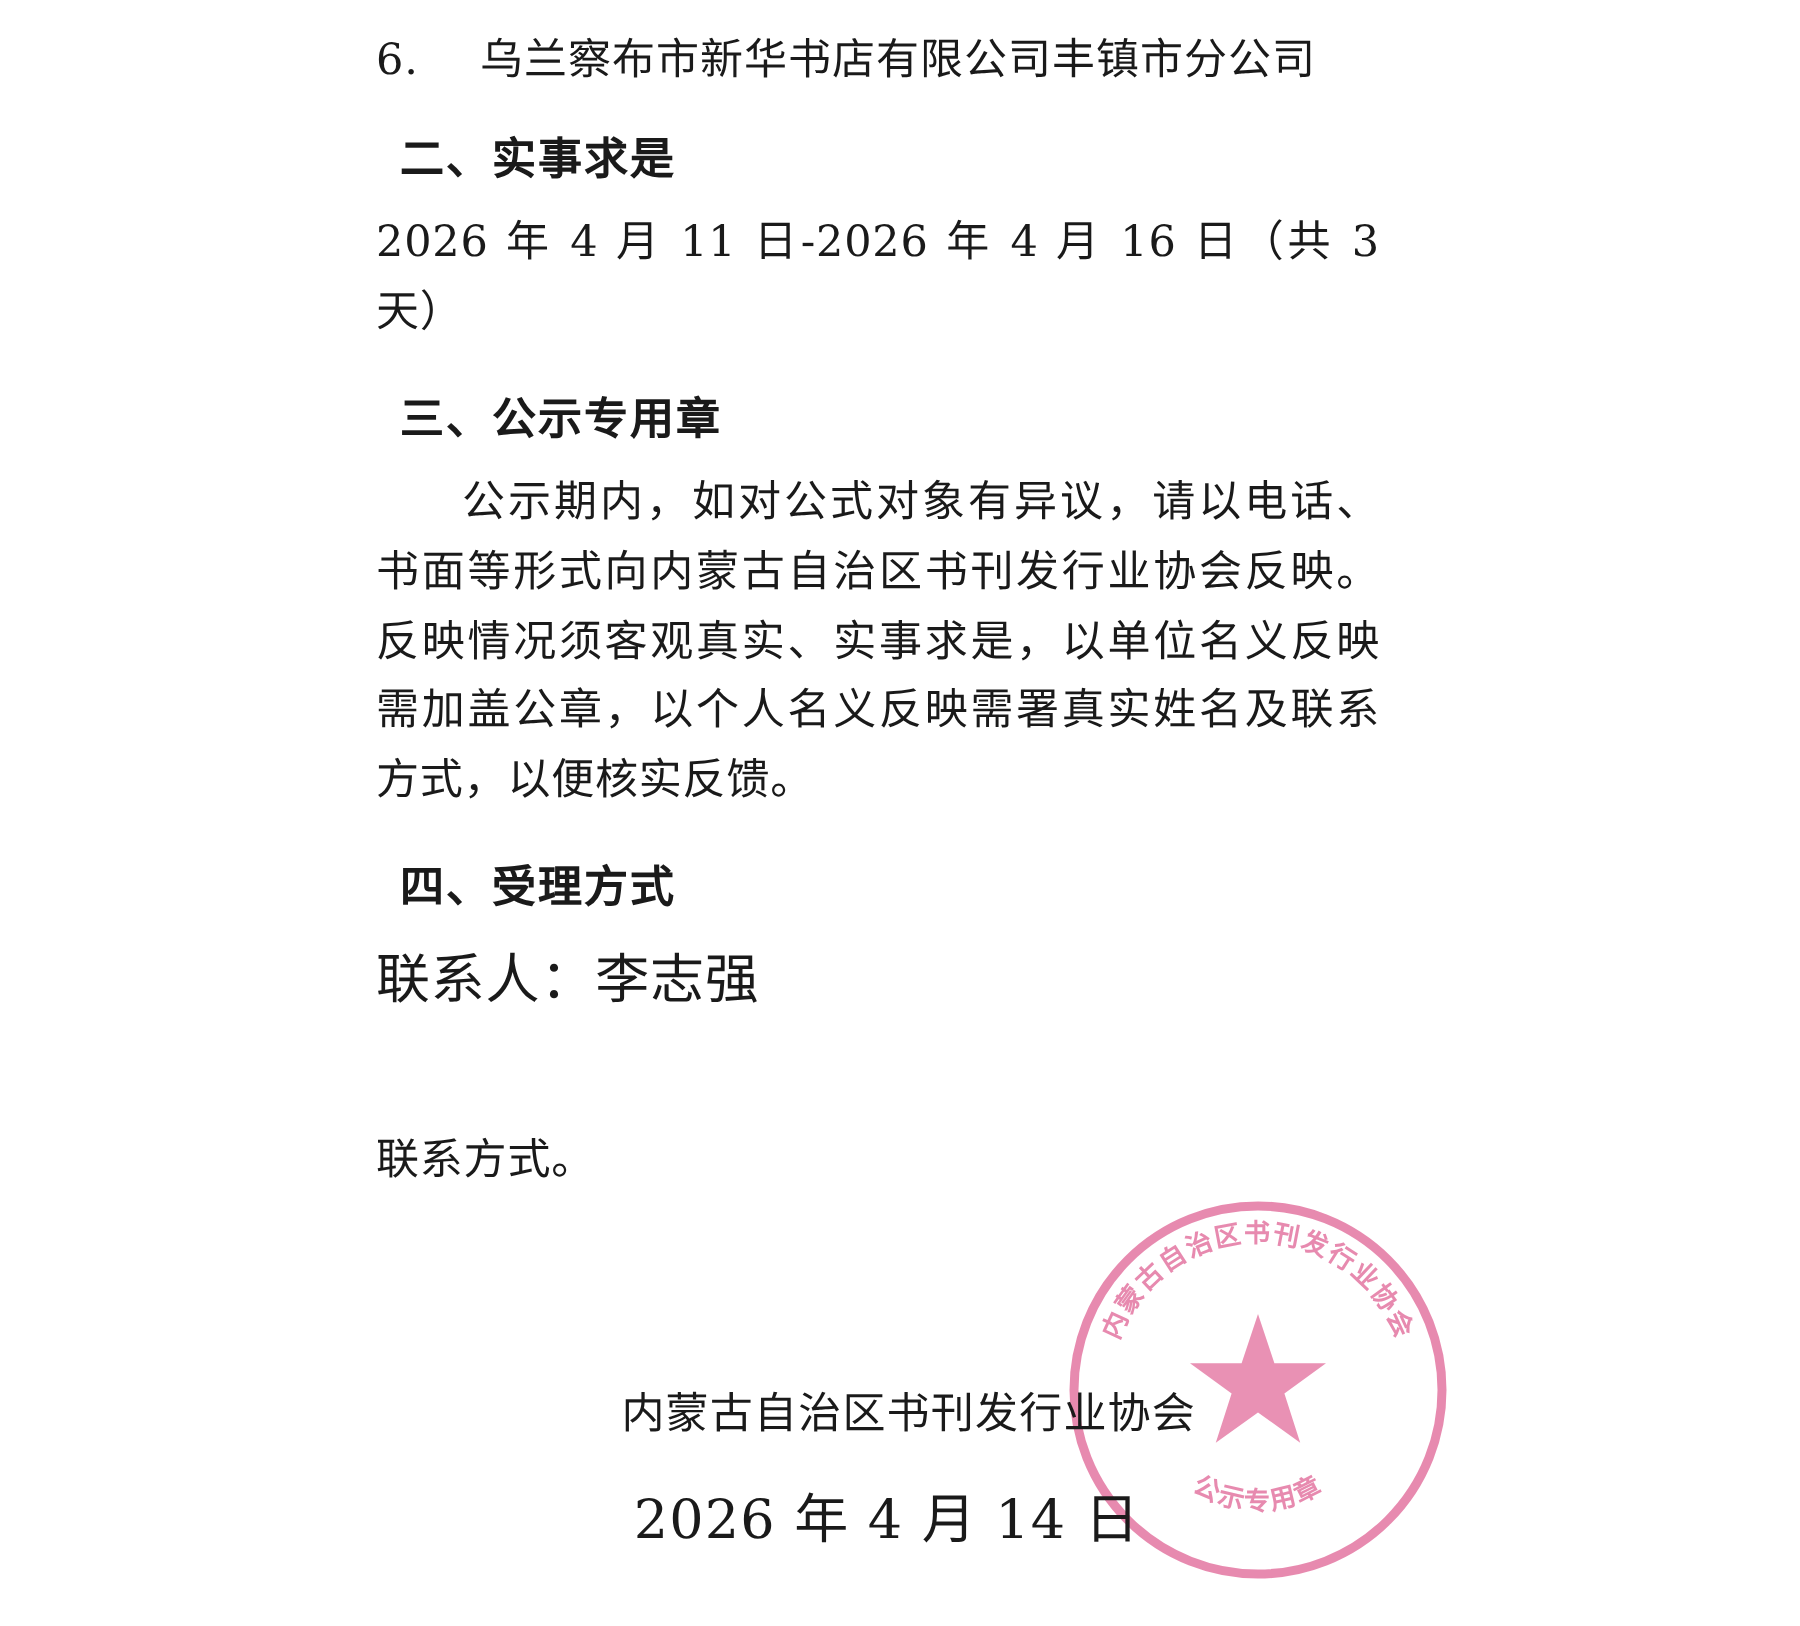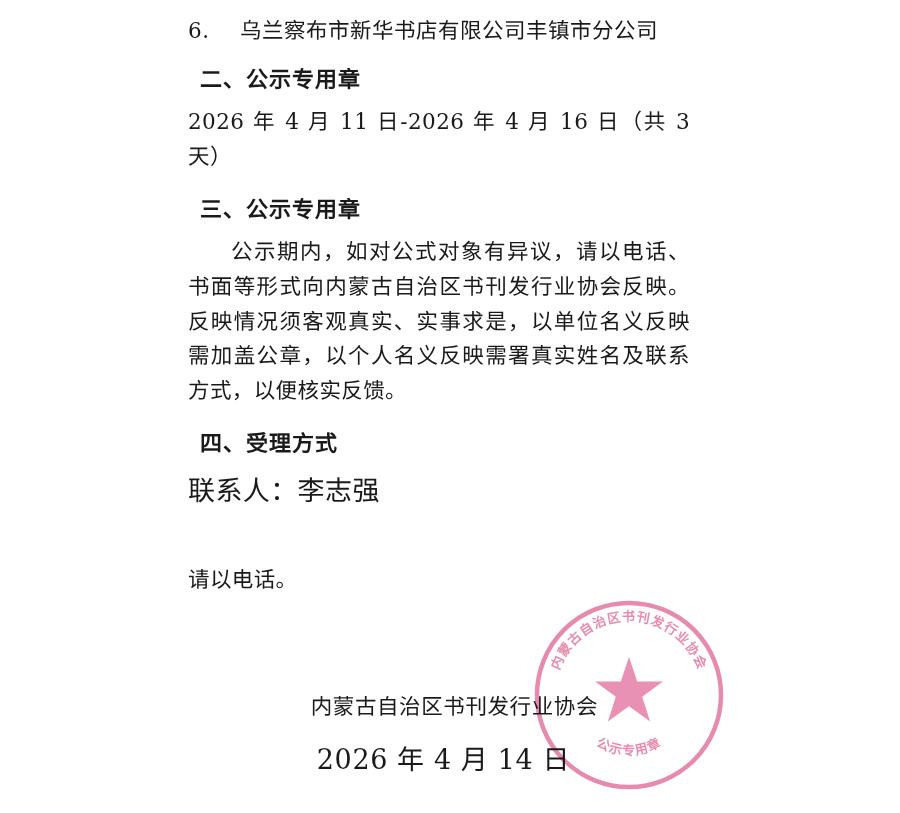--- a/index.html
+++ b/index.html
@@ -106,32 +106,32 @@
 </style>
 </head>
 <body>
 
 <div class="page">
 
   <p class="list-item">
     <span class="num">6.</span><span>乌兰察布市新华书店有限公司丰镇市分公司</span>
   </p>
 
-  <h2 class="heading">二、公示专用章</h2>
+  <h2 class="heading">二、实事求是</h2>
   <p class="para">2026 年 4 月 11 日-2026 年 4 月 16 日（共 3 天）</p>
 
   <h2 class="heading">三、公示专用章</h2>
   <p class="para indent">公示期内，如对公式对象有异议，请以电话、书面等形式向内蒙古自治区书刊发行业协会反映。反映情况须客观真实、实事求是，以单位名义反映需加盖公章，以个人名义反映需署真实姓名及联系方式，以便核实反馈。</p>
 
   <h2 class="heading">四、受理方式</h2>
   <p class="contact-line">联系人：李志强</p>
 
   <div class="spacer-lg"></div>
 
-  <p class="closing">请以电话。</p>
+  <p class="closing">联系方式。</p>
 
   <div class="signature-block">
     <p class="sig-org">内蒙古自治区书刊发行业协会</p>
     <p class="sig-date">2026 年 4 月 14 日</p>
   </div>
 
   <div class="seal">
     <svg width="196" height="196" viewBox="0 0 196 196" xmlns="http://www.w3.org/2000/svg">
       <defs>
         <path id="sealArcTop" d="M 24,98 A 74,74 0 0 1 172,98"></path>

